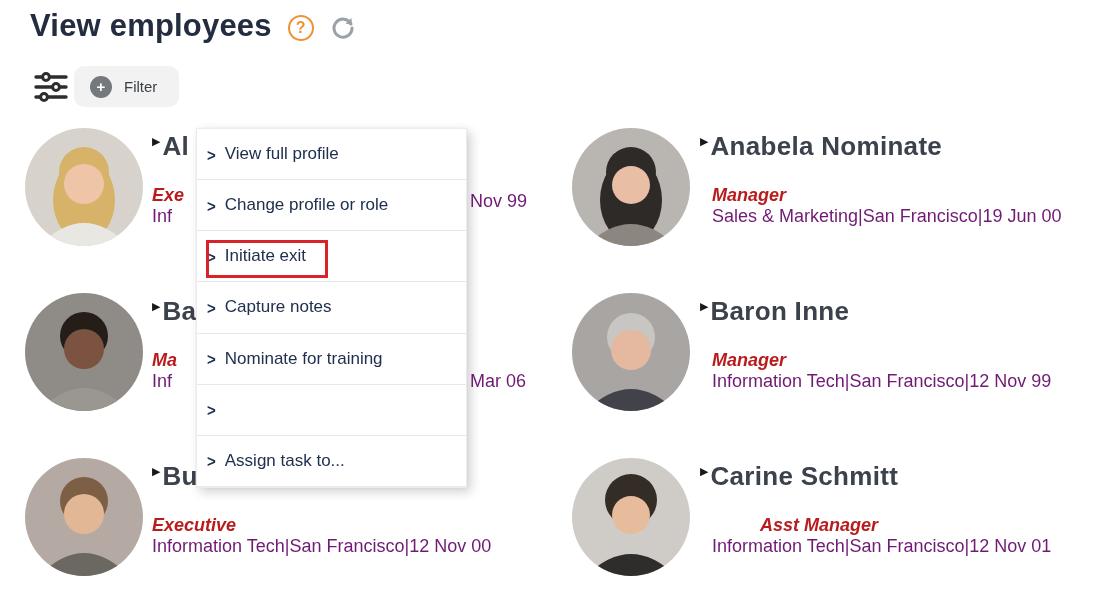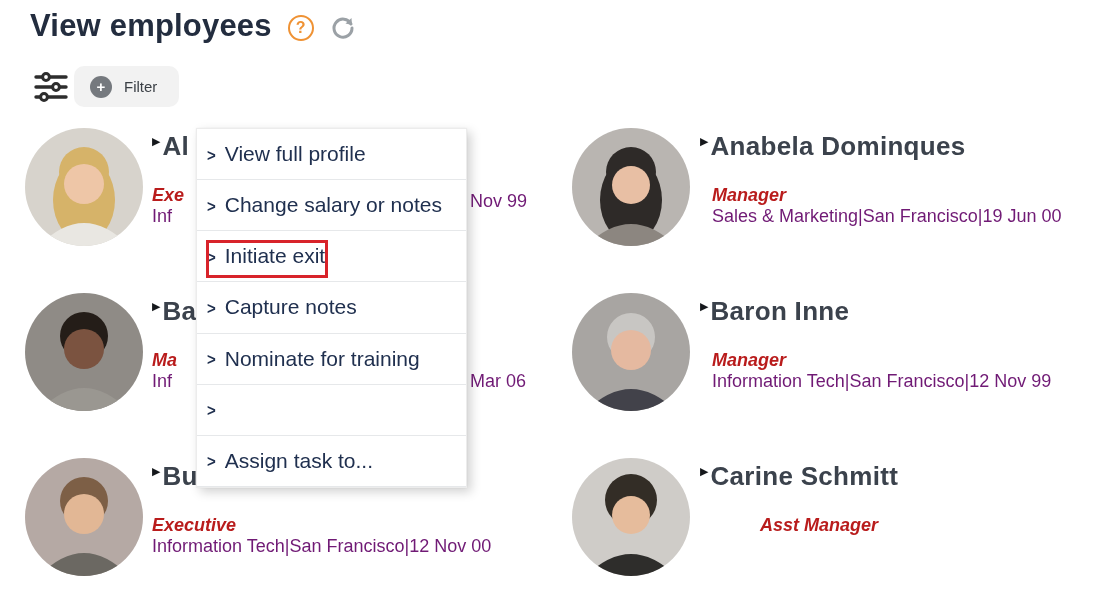--- a/index.html
+++ b/index.html
@@ -42,21 +42,21 @@
     background:#ffffff; border:1px solid #ececec;
     box-shadow:4px 4px 10px rgba(0,0,0,.18), 0 0 2px rgba(0,0,0,.05);
     display:flex; flex-direction:column; z-index:10;
   }
   .menu-item{
     flex:1; display:flex; align-items:center; padding-left:10px;
     border-bottom:1px solid #e6e8ea; cursor:pointer; background:#fff;
   }
   .menu-item:last-child{ border-bottom:none; }
   .chev{ color:#20304f; font-weight:700; font-size:15px; margin-right:9px; transform:scaleY(1.15); }
-  .mi-label{ color:#20304f; font-size:21px; white-space:nowrap; }
+  .mi-label{ color:#20304f; font-size:17px; white-space:nowrap; }
   .highlight-box{
     position:absolute; left:9px; top:111px; width:122px; height:38px;
     border:3px solid #d8232a; pointer-events:none; z-index:11;
   }
 </style>
 </head>
 <body>
 
 <div class="page">
 
@@ -170,21 +170,21 @@
           <rect width="118" height="118" style="fill:var(--bg)"></rect>
         <ellipse cx="59" cy="72" rx="31" ry="42" style="fill:var(--hair)"></ellipse>
         <circle cx="59" cy="44" r="25" style="fill:var(--hair)"></circle>
         <circle cx="59" cy="57" r="19" style="fill:var(--skin)"></circle>
         <path d="M14 118 Q59 74 104 118 Z" style="fill:var(--shirt)"></path>
         </g>
     </svg>
   </div>
   <div class="name-row" style="left:700px; top:132px;">
     <span class="expand-marker">▶</span>
-    <span class="emp-name">Anabela Dominques</span>
+    <span class="emp-name">Anabela Nominate</span>
   </div>
   <div class="emp-role" style="left:712px; top:185px;">Manager</div>
   <div class="emp-dept" style="left:712px; top:206px;">Sales &amp; Marketing|San Francisco|19 Jun 00</div>
 
   <div class="avatar" style="left:572px; top:293px; --bg:#a8a5a2; --hair:#c8c6c3; --skin:#e5b9a0; --shirt:#42424a;">
     <svg viewBox="0 0 118 118">
         <defs>
           <clipPath id="cpE">
             <circle cx="59" cy="59" r="59"></circle>
           </clipPath>
@@ -217,29 +217,30 @@
         <circle cx="59" cy="57" r="19" style="fill:var(--skin)"></circle>
         <path d="M14 118 Q59 74 104 118 Z" style="fill:var(--shirt)"></path>
         </g>
     </svg>
   </div>
   <div class="name-row" style="left:700px; top:462px;">
     <span class="expand-marker">▶</span>
     <span class="emp-name">Carine Schmitt</span>
   </div>
   <div class="emp-role" style="left:712px; top:515px;margin-left:48px;">Asst Manager</div>
+  <div class="emp-dept" style="left:712px; top:536px;">Information Tech|San Francisco|12 Nov 01</div>
 
   <div class="context-menu">
     <div class="menu-item">
       <span class="chev">&gt;</span>
       <span class="mi-label">View full profile</span>
     </div>
     <div class="menu-item">
       <span class="chev">&gt;</span>
-      <span class="mi-label">Change salary or notes</span>
+      <span class="mi-label">Change profile or role</span>
     </div>
     <div class="menu-item">
       <span class="chev">&gt;</span>
       <span class="mi-label">Initiate exit</span>
     </div>
     <div class="menu-item">
       <span class="chev">&gt;</span>
       <span class="mi-label">Capture notes</span>
     </div>
     <div class="menu-item">

